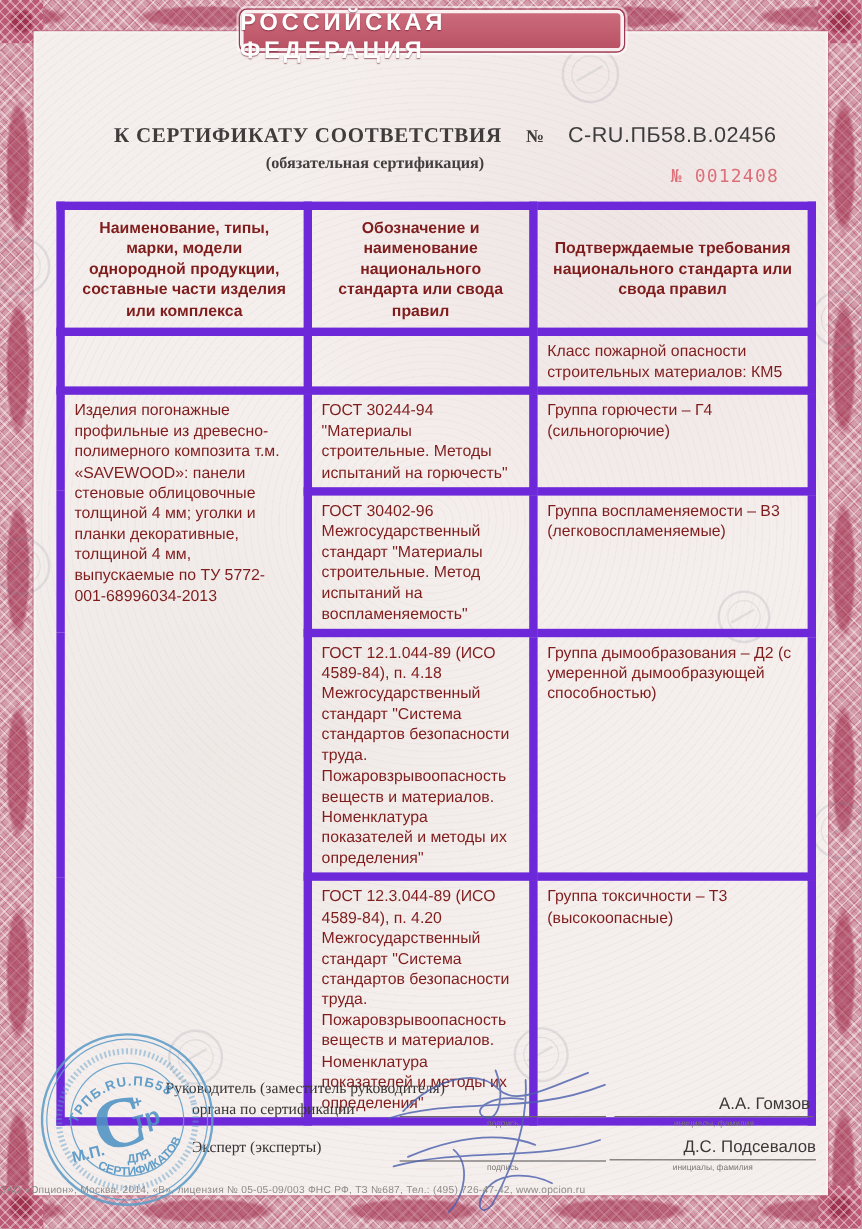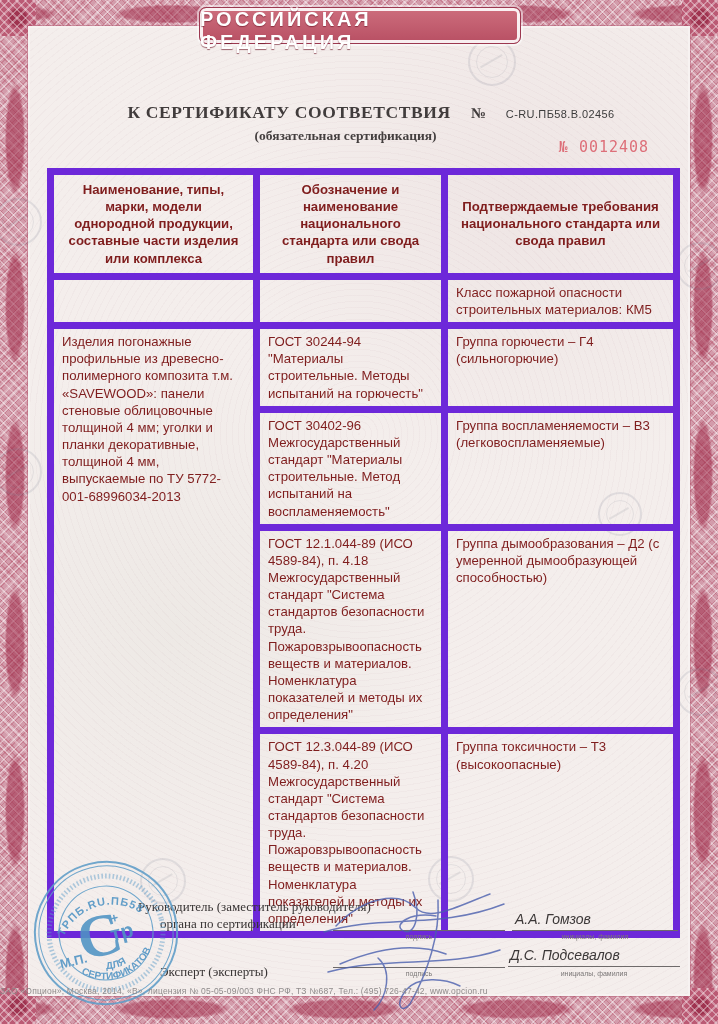--- a/index.html
+++ b/index.html
@@ -52,38 +52,38 @@
       display:flex;align-items:flex-start;justify-content:center;}
   .plaque span{color:#fff;font-weight:bold;font-size:20px;letter-spacing:3px;
       text-shadow:0 1px 1px rgba(110,25,42,.65);font-family:"Liberation Sans",sans-serif;}
   
   .title{position:absolute;left:0;top:64px;width:718px;text-align:center;
       font-family:"Liberation Serif",serif;font-weight:bold;font-size:26px;letter-spacing:2px;color:#413c3c;}
   .subtitle-row{position:absolute;left:0;top:102px;width:718px;display:flex;justify-content:center;
       align-items:baseline;gap:20px;transform:translateX(12px);}
   .subtitle{font-family:"Liberation Serif",serif;font-weight:bold;font-size:17.5px;letter-spacing:.6px;color:#413c3c;}
   .numsign{font-family:"Liberation Serif",serif;font-weight:bold;font-size:15px;color:#413c3c;}
-  .certnum{font-family:"Liberation Sans",sans-serif;font-size:11px;letter-spacing:.4px;color:#3c3c3c;}
+  .certnum{font-family:"Liberation Sans",sans-serif;font-size:18px;letter-spacing:.4px;color:#3c3c3c;}
   .cert-type{position:absolute;left:0;top:128px;width:625px;text-align:center;
-      font-family:"Liberation Serif",serif;font-weight:bold;font-size:13.5px;color:#443f3f;padding-left:33px;}
+      font-family:"Liberation Serif",serif;font-weight:bold;font-size:13.5px;color:#443f3f;}
   .blank-number{position:absolute;left:534px;top:138px;width:140px;text-align:center;
       font-family:"DejaVu Sans Mono",monospace;font-size:15px;letter-spacing:1px;color:#dd6f79;}
   
   table.spec{position:absolute;left:47px;top:168px;width:626px;border-collapse:collapse;table-layout:fixed;}
   table.spec td,table.spec th{border:7px solid #6d28d9;vertical-align:top;
       font-family:"Liberation Sans",sans-serif;font-size:13.2px;line-height:1.3;color:#7f1d1d;
       padding:4px 8px 4px 8px;overflow:hidden;}
   table.spec th{font-weight:bold;text-align:center;vertical-align:middle;padding:6px 10px;}
   tr.hrow{height:79px;} tr.r1{height:48px;} tr.r2{height:57px;} tr.r3{height:86px;} tr.r4{height:147px;} tr.r5{height:143px;}
   td.product-cell{vertical-align:top;padding-top:5px;}
   
   .sig-text{position:absolute;font-family:"Liberation Serif",serif;font-size:13px;color:#383434;}
   .sig-line{position:absolute;border-bottom:1px solid #6e6a6a;}
   .sig-caption{position:absolute;font-size:7px;color:#7b7777;text-align:center;font-family:"Liberation Sans",sans-serif;}
-  .sig-name{position:absolute;text-align:left;font-family:"Liberation Sans",sans-serif;font-size:14px;color:#3c3838;font-style:italic;}
+  .sig-name{position:absolute;text-align:right;font-family:"Liberation Sans",sans-serif;font-size:14px;color:#3c3838;}
   .autograph{position:absolute;pointer-events:none;}
   
   .stamp{position:absolute;left:30px;top:857px;width:152px;height:152px;opacity:.88;}
   
   .footer{position:absolute;left:0;top:986px;width:718px;text-align:left;
       font-size:8.5px;letter-spacing:.2px;color:#8f8b8b;font-family:"Liberation Sans",sans-serif;}
 </style>
 </head>
 <body>
 
@@ -157,21 +157,21 @@
     </tr>
     <tr class="r5">
       <td>ГОСТ 12.3.044-89 (ИСО 4589-84), п. 4.20 Межгосударственный стандарт "Система стандартов безопасности труда. Пожаровзрывоопасность веществ и материалов. Номенклатура показателей и методы их определения"</td>
       <td>Группа токсичности – Т3 (высокоопасные)</td>
     </tr>
   </tbody>
     </table>
 
   <div class="sig-text" style="left:138px;top:899px;">Руководитель (заместитель руководителя)</div>
   <div class="sig-text" style="left:160px;top:916px;">органа по сертификации</div>
-  <div class="sig-text" style="left:160px;top:948px;margin-top:16px;">Эксперт (эксперты)</div>
+  <div class="sig-text" style="left:160px;top:948px;">Эксперт (эксперты)</div>
 
   <div class="sig-line" style="left:333px;top:904px;width:172px;height:26px;"></div>
   <div class="sig-caption" style="left:333px;top:933px;width:172px;">подпись</div>
 
   <div class="sig-name" style="left:515px;top:911px;width:160px;">А.А. Гомзов</div>
   <div class="sig-line" style="left:512px;top:904px;width:166px;height:26px;"></div>
   <div class="sig-caption" style="left:512px;top:933px;width:166px;">инициалы, фамилия</div>
 
   <div class="sig-line" style="left:333px;top:942px;width:172px;height:25px;"></div>
   <div class="sig-caption" style="left:333px;top:970px;width:172px;">подпись</div>

